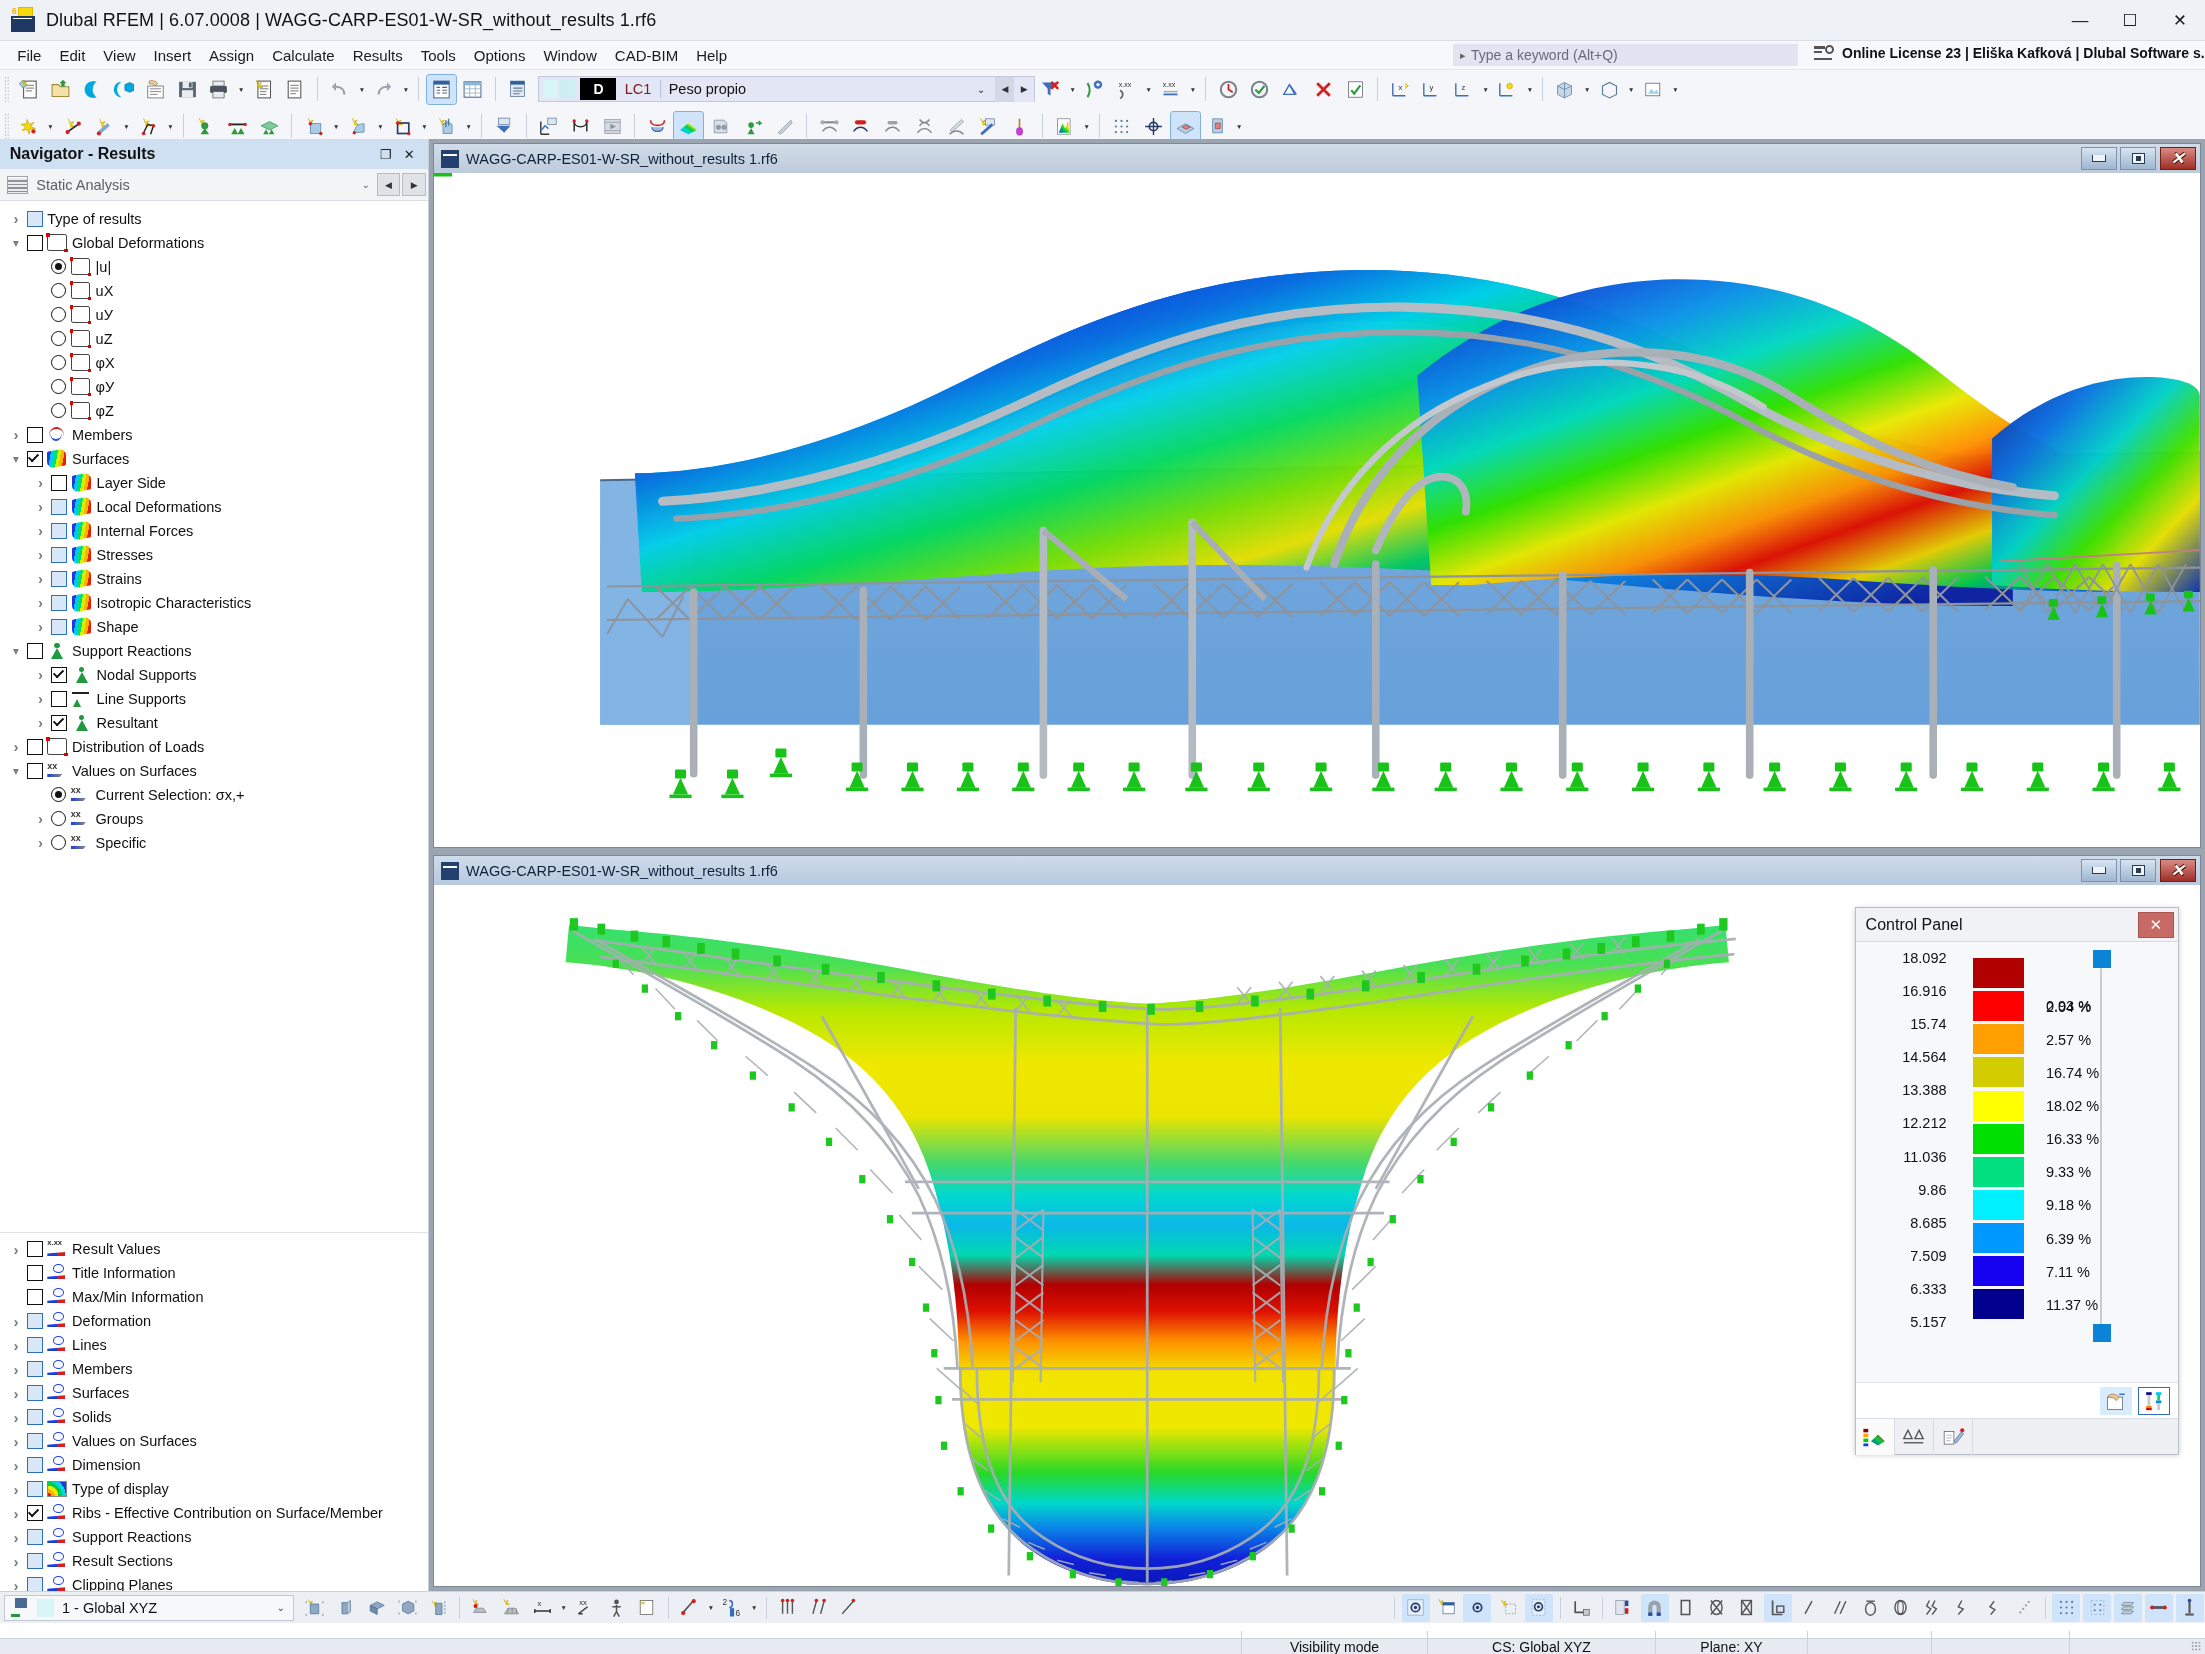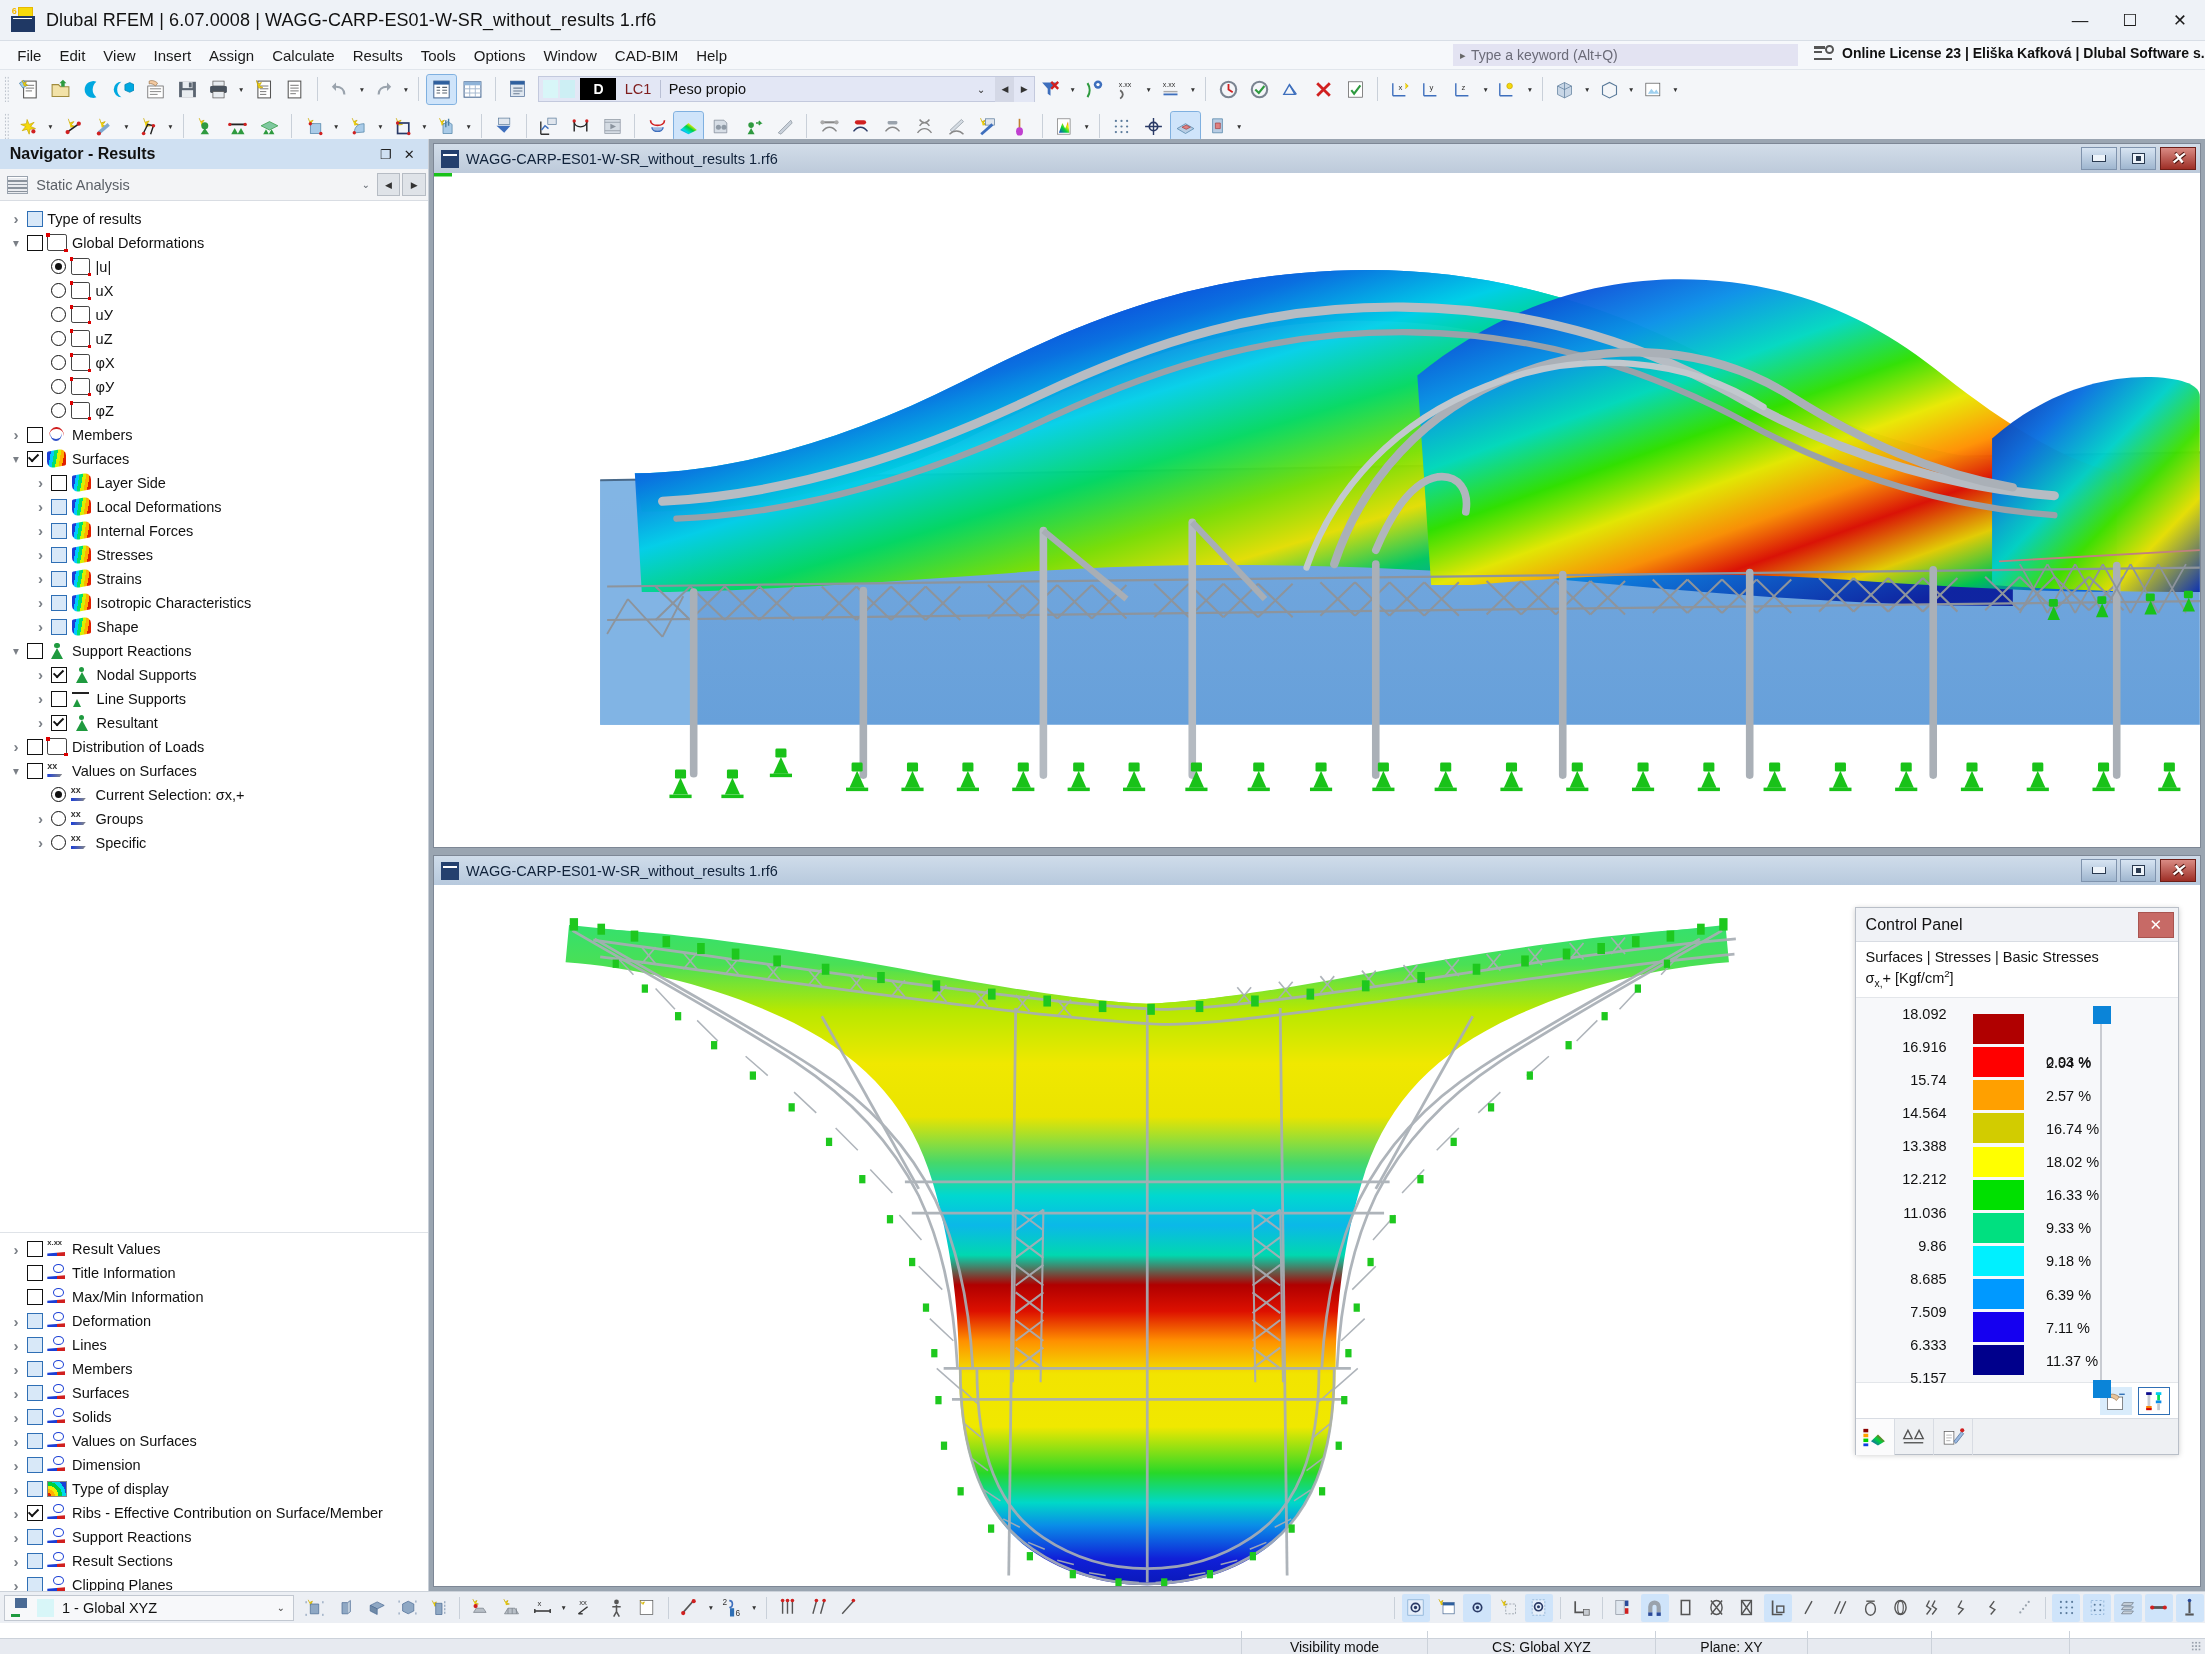--- a/index.html
+++ b/index.html
@@ -1671,26 +1671,20 @@
                 <rect x="1776" y="108" width="9" height="12"></rect>
             </g>
           </g>
         </svg>
 
         
         <div class="ctrl-panel" style="right:21px; top:22px; height:548px;">
           <div class="cp-title">
             <span class="cp-title-text">Control Panel</span>
             <span class="cp-close">✕</span>
-          </div>
-          <div class="cp-sub">
-            <div class="cp-sub-l1">Surfaces | Stresses | Basic Stresses</div>
-            <div class="cp-sub-l2">
-              <span>σ</span><sub style="font-size:10.3px">x,</sub><span>+ [Kgf/cm</span><sup style="font-size:9.7px">2</sup><span>]</span>
-            </div>
           </div>
           <div class="cp-legend">
             <div class="lg-grid" id="legend-grid">
                 <div class="lg-track" style="top: 5.5px; height: 370px;"></div>
                 <div class="lg-swatch" style="top: 4.1px; background: rgb(176, 0, 0);"></div>
                 <div class="lg-pct" style="top: 11.7px; margin-top: 32px;">0.93 %</div>
                 <div class="lg-swatch" style="top: 37px; background: rgb(255, 0, 0);"></div>
                 <div class="lg-pct" style="top: 45px;">2.04 %</div>
                 <div class="lg-swatch" style="top: 70px; background: rgb(255, 160, 0);"></div>
                 <div class="lg-pct" style="top: 78px;">2.57 %</div>

